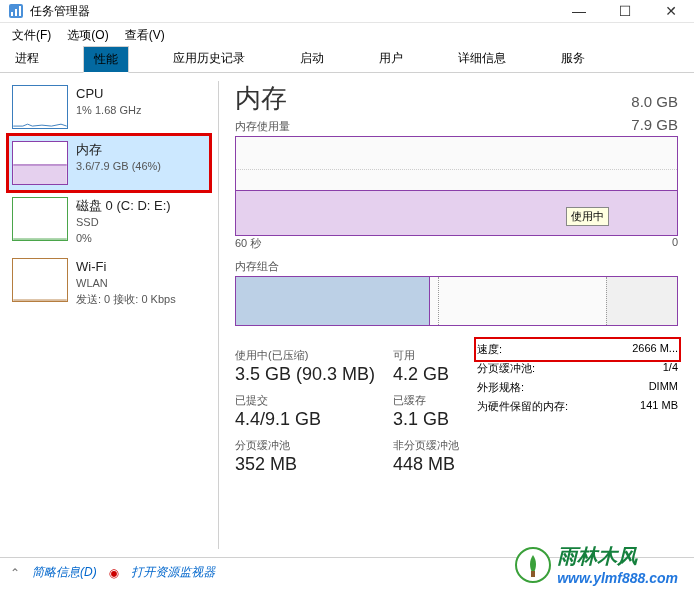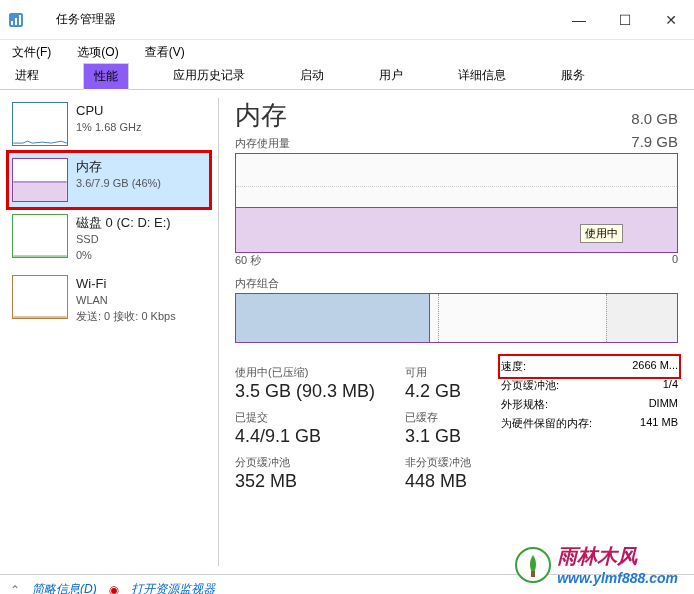--- a/index.html
+++ b/index.html
@@ -1,29 +1,29 @@
 <!DOCTYPE html>
 <html><head>
 <meta charset="utf-8">
 <style>
 * { margin: 0; padding: 0; box-sizing: border-box; font-family: "Microsoft YaHei", "Segoe UI", sans-serif; }
 body { background: #fff; width: 694px; height: 594px; overflow: hidden; position: relative; }
 
-.titlebar { height: 40px; display: flex; align-items: center; padding-left: 8px; border-bottom: 1px solid #e5e5e5; gap: 26px; }
+.titlebar { height: 23px; display: flex; align-items: center; padding-left: 8px; border-bottom: 1px solid #e5e5e5; }
 .titlebar-icon { width: 16px; height: 16px; margin-right: 6px; }
 .titlebar-title { font-size: 12px; flex: 1; }
 .titlebar-controls { display: flex; }
 .titlebar-btn { width: 46px; height: 30px; display: flex; align-items: center; justify-content: center; font-size: 14px; color: #333; }
 
-.menubar { height: 24px; display: flex; align-items: center; padding-left: 6px; font-size: 12px; gap: 14px; }
+.menubar { height: 24px; display: flex; align-items: center; padding-left: 6px; font-size: 12px; gap: 4px; }
 .menubar-item { padding: 2px 6px; }
 
 .tabbar { height: 26px; display: flex; align-items: flex-end; padding-left: 4px; font-size: 12px; border-bottom: 1px solid #d0d0d0; gap: 33px; }
 .tab { padding: 4px 10px; border: 1px solid transparent; }
-.tab.active { border: 1px solid #d0d0d0; border-bottom: 1px solid #fff; background: #8b5cf6; margin-bottom: -1px; }
+.tab.active { border: 1px solid #d0d0d0; border-bottom: 1px solid #fff; background: #0369a1; margin-bottom: -1px; }
 
 .content { display: flex; height: calc(100% - 30px - 24px - 26px - 30px); }
 
 .sidebar { width: 218px; padding: 6px 8px; overflow-y: auto; }
 .side-item { display: flex; padding: 6px 4px; gap: 8px; cursor: pointer; }
 .side-item.selected { background: #cce8ff; outline: 3px solid #d00; outline-offset: -1px; }
 .side-graph { width: 56px; height: 44px; border: 1px solid #999; position: relative; flex-shrink: 0; background: #fff; }
 .side-graph.cpu { border-color: #3a7dbd; }
 .side-graph.mem { border-color: #8a3fa9; }
 .side-graph.disk { border-color: #4aa54a; }
@@ -40,46 +40,46 @@
 .main-header { display: flex; align-items: baseline; justify-content: space-between; }
 .main-title { font-size: 26px; font-weight: 300; color: #333; }
 .main-total { font-size: 15px; color: #555; }
 
 .section-label { font-size: 11px; color: #555; margin-top: 8px; }
 .section-right { font-size: 15px; color: #555; float: right; }
 
 .big-graph { border: 1px solid #8a3fa9; height: 100px; margin-top: 2px; position: relative; background: #fafafa; }
 .big-graph .grid-h { position: absolute; left: 0; right: 0; border-top: 1px dotted #ccc; }
 .big-graph .fill { position: absolute; bottom: 0; left: 0; right: 0; height: 46%; background: #e5d0ee; border-top: 1px solid #8a3fa9; }
-.tooltip { position: absolute; top: 70px; right: 54px; background: #ffffe1; border: 1px solid #888; font-size: 11px; padding: 1px 4px; }
+.tooltip { position: absolute; top: 70px; right: 68px; background: #ffffe1; border: 1px solid #888; font-size: 11px; padding: 1px 4px; }
 .axis { display: flex; justify-content: space-between; font-size: 11px; color: #555; }
 
 .comp-graph { border: 1px solid #8a3fa9; height: 50px; margin-top: 2px; position: relative; background: #fafafa; display: flex; }
 .comp-seg { height: 100%; }
 .comp-seg.used { background: #bcd0e6; border-right: 1px solid #8a3fa9; flex: 44; }
 .comp-seg.mod { border-right: 1px dotted #999; flex: 2; }
 .comp-seg.standby { flex: 38; }
 .comp-seg.free { background: #f0f0f0; flex: 16; border-left: 1px dotted #999; }
 
-.stats { display: flex; gap: 30px; margin-top: 14px; }
+.stats { display: flex; gap: 18px; margin-top: 14px; }
 .stats-col { font-size: 11px; }
 .stats-col .lbl { color: #555; margin-top: 8px; }
 .stats-col .val { font-size: 18px; color: #222; margin-top: 1px; }
 .kv-col { font-size: 11px; flex: 1; }
 .kv-row { display: flex; justify-content: space-between; padding: 2px 0; }
 .kv-row.hl { outline: 2px solid #d00; outline-offset: 1px; }
 
 .footer { height: 30px; border-top: 1px solid #d0d0d0; display: flex; align-items: center; padding-left: 10px; font-size: 12px; gap: 12px; }
 .footer .chev { color: #777; }
 .footer a { color: #0066cc; text-decoration: none; font-style: italic; }
 .footer .perf-icon { color: #c00; }
 
 .watermark { position: absolute; right: 16px; bottom: 8px; display: flex; align-items: center; gap: 6px; font-weight: bold; font-style: italic; }
 .watermark .logo { width: 36px; height: 36px; }
-.watermark .txt1 { color: #be185d; font-size: 20px; }
+.watermark .txt1 { color: #15803d; font-size: 20px; }
 .watermark .txt2 { color: #2277dd; font-size: 14px; display: block; }
 </style>
 </head>
 <body>
 
 <div class="titlebar">
   <span class="titlebar-icon">
     <svg viewBox="0 0 16 16">
         <rect x="1" y="1" width="14" height="14" fill="#4a90d9" rx="2"></rect>
         <rect x="3" y="9" width="2" height="4" fill="#fff"></rect>

